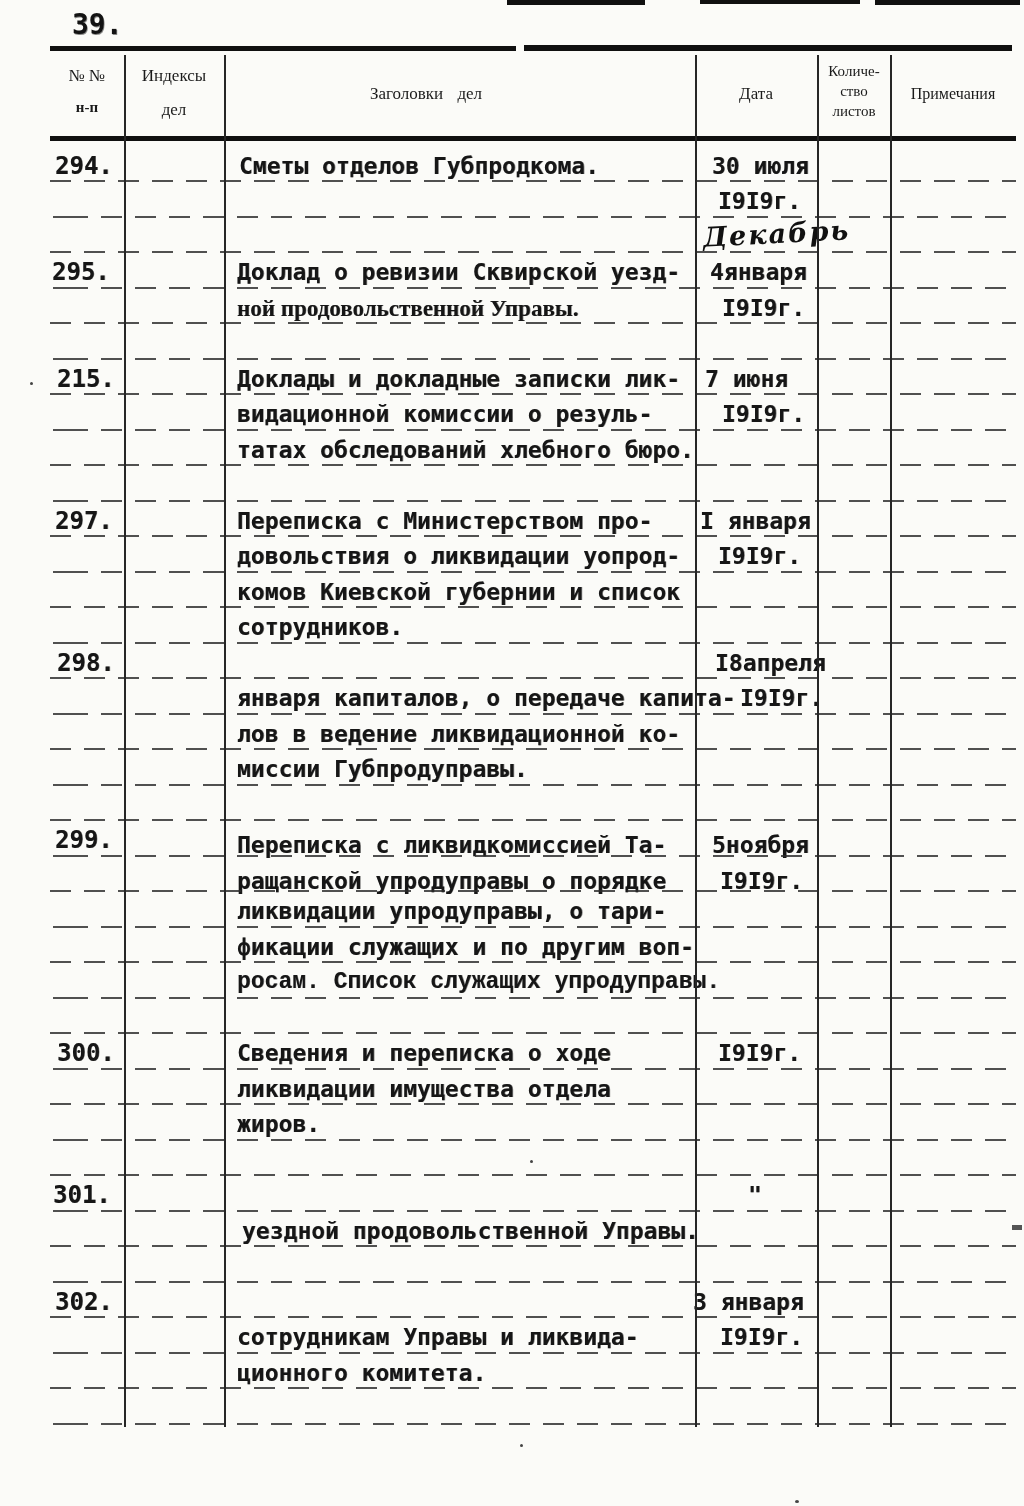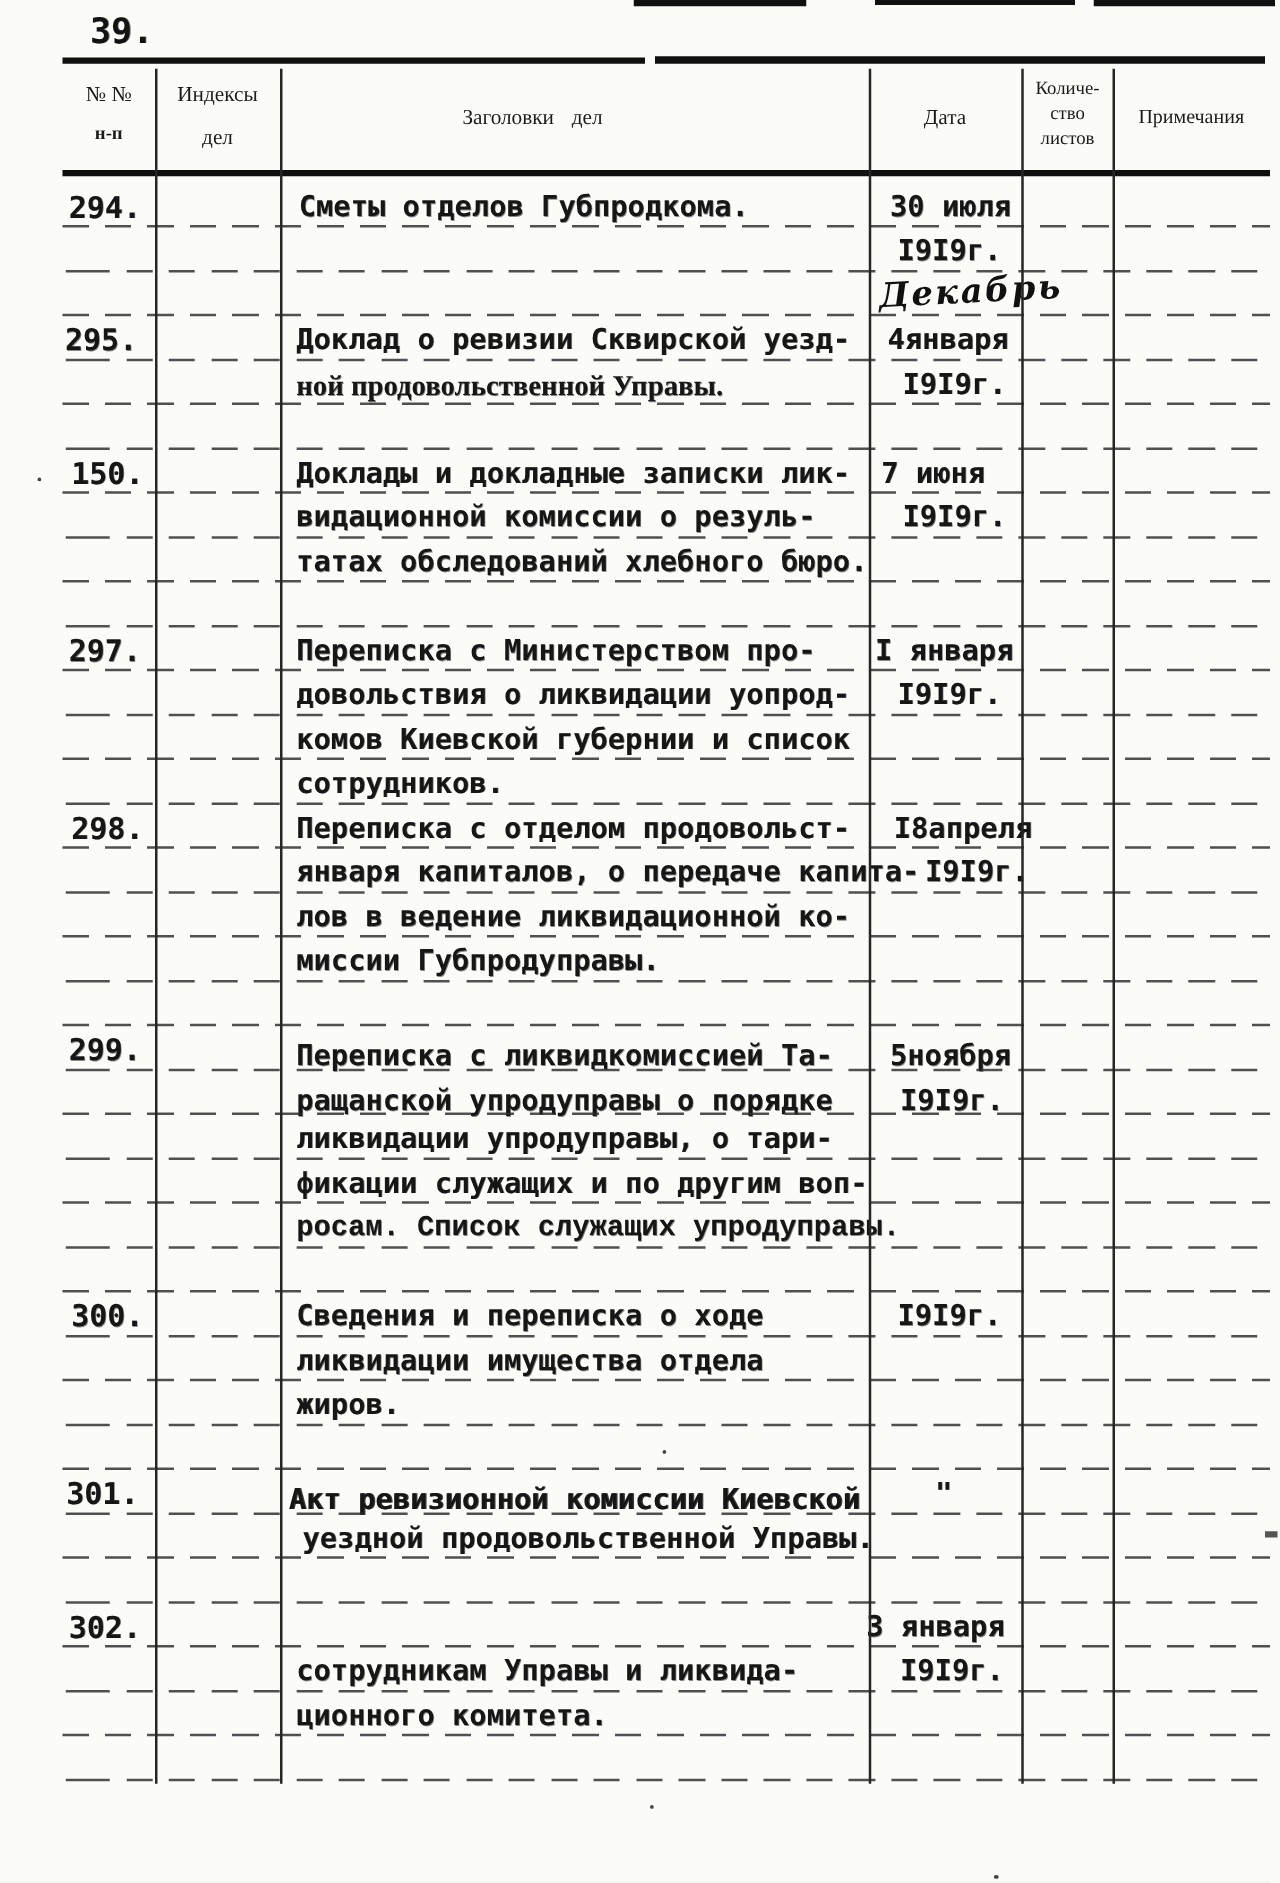--- a/index.html
+++ b/index.html
@@ -58,37 +58,36 @@
   <div class="t" style="left:712px;top:153px;">30 июля</div>
   <div class="t" style="left:718px;top:188px;">I9I9г.</div>
   <div class="handnote" style="left:703px;top:218px;">Декабрь</div>
 
   <div class="t num" style="left:52px;top:259px;">295.</div>
   <div class="t" style="left:237px;top:259px;">Доклад о ревизии Сквирской уезд-</div>
   <div class="t" style="left:237px;top:295px;font-family:Liberation Serif, serif;">ной продовольственной Управы.</div>
   <div class="t" style="left:710px;top:259px;">4января</div>
   <div class="t" style="left:722px;top:295px;">I9I9г.</div>
 
-  <div class="t num" style="left:57px;top:366px;">150.</div>
+  <div class="t num" style="left:57px;top:366px;">215.</div>
   <div class="t" style="left:237px;top:366px;">Доклады и докладные записки лик-</div>
   <div class="t" style="left:237px;top:401px;">видационной комиссии о резуль-</div>
   <div class="t" style="left:237px;top:437px;">татах обследований хлебного бюро.</div>
   <div class="t" style="left:705px;top:366px;">7 июня</div>
   <div class="t" style="left:722px;top:401px;">I9I9г.</div>
 
   <div class="t num" style="left:55px;top:508px;">297.</div>
   <div class="t" style="left:237px;top:508px;">Переписка с Министерством про-</div>
   <div class="t" style="left:237px;top:543px;">довольствия о ликвидации уопрод-</div>
   <div class="t" style="left:237px;top:579px;">комов Киевской губернии и список</div>
   <div class="t" style="left:237px;top:614px;">сотрудников.</div>
   <div class="t" style="left:700px;top:508px;">I января</div>
   <div class="t" style="left:718px;top:543px;">I9I9г.</div>
 
   <div class="t num" style="left:57px;top:650px;">298.</div>
-  <div class="t" style="left:237px;top:650px;">Переписка с отделом продовольст-</div>
   <div class="t" style="left:237px;top:685px;">января капиталов, о передаче капита-</div>
   <div class="t" style="left:237px;top:721px;">лов в ведение ликвидационной ко-</div>
   <div class="t" style="left:237px;top:756px;">миссии Губпродуправы.</div>
   <div class="t" style="left:715px;top:650px;">I8апреля</div>
   <div class="t" style="left:740px;top:685px;">I9I9г.</div>
 
   <div class="t num" style="left:55px;top:827px;">299.</div>
   <div class="t" style="left:237px;top:832px;">Переписка с ликвидкомиссией Та-</div>
   <div class="t" style="left:237px;top:868px;">ращанской упродуправы о порядке</div>
   <div class="t" style="left:237px;top:898px;">ликвидации упродуправы, о тари-</div>
@@ -97,21 +96,20 @@
   <div class="t" style="left:712px;top:832px;">5ноября</div>
   <div class="t" style="left:720px;top:868px;">I9I9г.</div>
 
   <div class="t num" style="left:57px;top:1040px;">300.</div>
   <div class="t" style="left:237px;top:1040px;">Сведения и переписка о ходе</div>
   <div class="t" style="left:237px;top:1076px;">ликвидации имущества отдела</div>
   <div class="t" style="left:237px;top:1111px;">жиров.</div>
   <div class="t" style="left:718px;top:1040px;">I9I9г.</div>
 
   <div class="t num" style="left:53px;top:1182px;">301.</div>
-  <div class="t" style="left:231px;top:1187px;text-shadow:1px 0.5px 0 rgba(15,15,15,.8);">Акт ревизионной комиссии Киевской</div>
   <div class="t" style="left:242px;top:1218px;">уездной продовольственной Управы.</div>
   <div class="t" style="left:748px;top:1182px;">"</div>
 
   <div class="t num" style="left:55px;top:1289px;">302.</div>
   <div class="t" style="left:237px;top:1324px;">сотрудникам Управы и ликвида-</div>
   <div class="t" style="left:237px;top:1360px;">ционного комитета.</div>
   <div class="t" style="left:693px;top:1289px;">3 января</div>
   <div class="t" style="left:720px;top:1324px;">I9I9г.</div>
 
 <div class="rule" style="top: 180px; background-position: 0px 0px;"></div>

